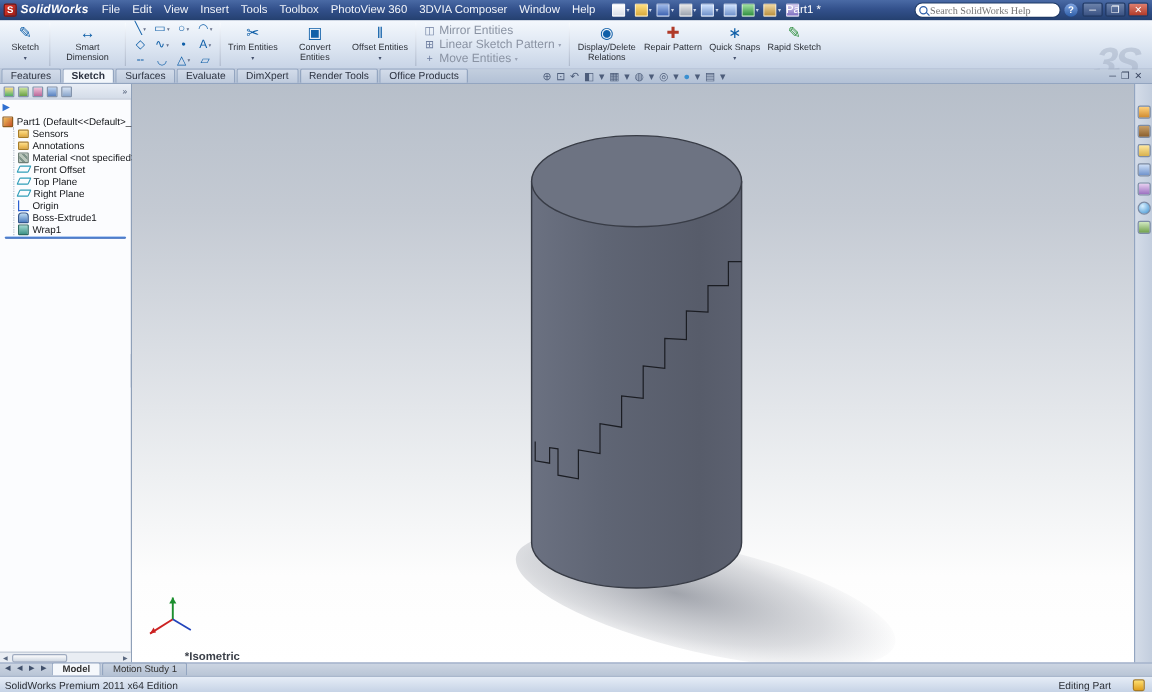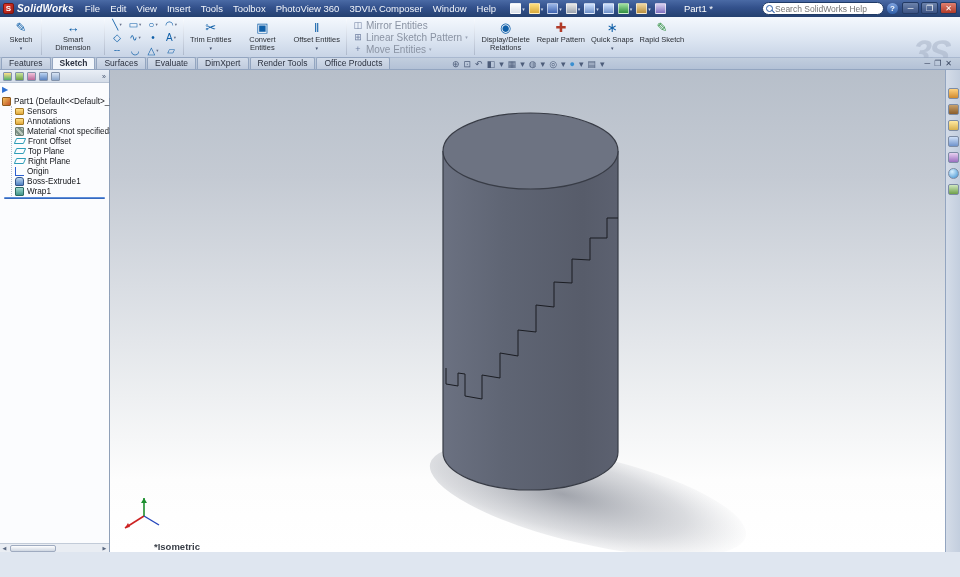--- a/index.html
+++ b/index.html
@@ -22,28 +22,28 @@
   .tbi .car { font-size:5px; color:#cfd9ea; margin-left:1px; }
   .bx.new { background:linear-gradient(#ffffff,#d8dee8); }
   .bx.open { background:linear-gradient(#ffdf7e,#d8a93c); }
   .bx.save { background:linear-gradient(#9db8e8,#3c62b0); }
   .bx.print { background:linear-gradient(#e8e8e8,#9aa2ae); }
   .bx.undo { background:linear-gradient(#cfe2ff,#6d8fc8); }
   .bx.redo { background:linear-gradient(#cfe2ff,#6d8fc8); }
   .bx.rebuild { background:linear-gradient(#9fe09f,#2f8f3f); }
   .bx.options { background:linear-gradient(#f0d7a0,#b98f3e); }
   .bx.props { background:linear-gradient(#d8d0f0,#7e6fc0); }
-  #doc-title { position:absolute; left:684px; top:0; line-height:17px; font-size:9.5px; color:#fff; }
+  #doc-title { position:absolute; left:655px; top:0; line-height:17px; font-size:9.5px; color:#fff; }
   #search-wrap { position:absolute; right:62px; top:2px; display:flex; align-items:center; gap:3px; }
   #search-box { width:122px; height:13px; background:#fff; border:1px solid #1f3a66; border-radius:7px;
     display:flex; align-items:center; padding:0 3px; gap:2px; }
   .mag { width:7px; height:7px; border:1.4px solid #2d5ea8; border-radius:50%; position:relative; flex:none; }
   .mag::after { content:""; position:absolute; width:4px; height:1.4px; background:#2d5ea8;
     right:-3px; bottom:-1px; transform:rotate(45deg); }
-  #search-input { border:none; outline:none; flex:1; font-size:8.5px; color:#777; background:transparent; font-family:Liberation Sans, sans-serif; }
+  #search-input { border:none; outline:none; flex:1; font-size:8.5px; color:#777; background:transparent; font-family:Liberation Serif, serif; }
   #search-caret { font-size:6px; color:#445; }
   .help-badge { width:11px; height:11px; border-radius:50%; background:linear-gradient(#7fa3e0,#2d5ea8);
     color:#fff; font-size:8px; text-align:center; line-height:11px; font-weight:bold; }
   #win-controls { position:absolute; right:3px; top:2px; display:flex; gap:2px; }
   .winbtn { width:17px; height:12px; font-size:8px; line-height:11px; text-align:center; color:#fff;
     background:linear-gradient(#6d83ab,#3a5283); border:1px solid #233a63; border-radius:2px; }
   .winbtn.close { background:linear-gradient(#e08070,#b03a28); }
 
   
   #ribbon { position:absolute; left:0; top:17px; width:960px; height:41px;
@@ -485,15 +485,30 @@
   <div id="taskpane">
     <span class="tp-ico home"></span>
     <span class="tp-ico lib"></span>
     <span class="tp-ico explorer"></span>
     <span class="tp-ico search"></span>
     <span class="tp-ico palette"></span>
     <span class="tp-ico appear"></span>
     <span class="tp-ico custom"></span>
   </div>
 
-
+  <div id="bottomtabs">
+    <span class="nav-arrows">
+      <span class="nava">◀</span>
+      <span class="nava">◀</span>
+      <span class="nava">▶</span>
+      <span class="nava">▶</span>
+    </span>
+    <span class="mtab active">Model</span>
+    <span class="mtab">Motion Study 1</span>
+  </div>
+
+  <div id="statusbar">
+    <span id="status-left">SolidWorks Premium 2011 x64 Edition</span>
+    <span id="status-right">Editing Part</span>
+    <span id="status-icon"></span>
+  </div>
 
 </div>
 
 </body></html>

